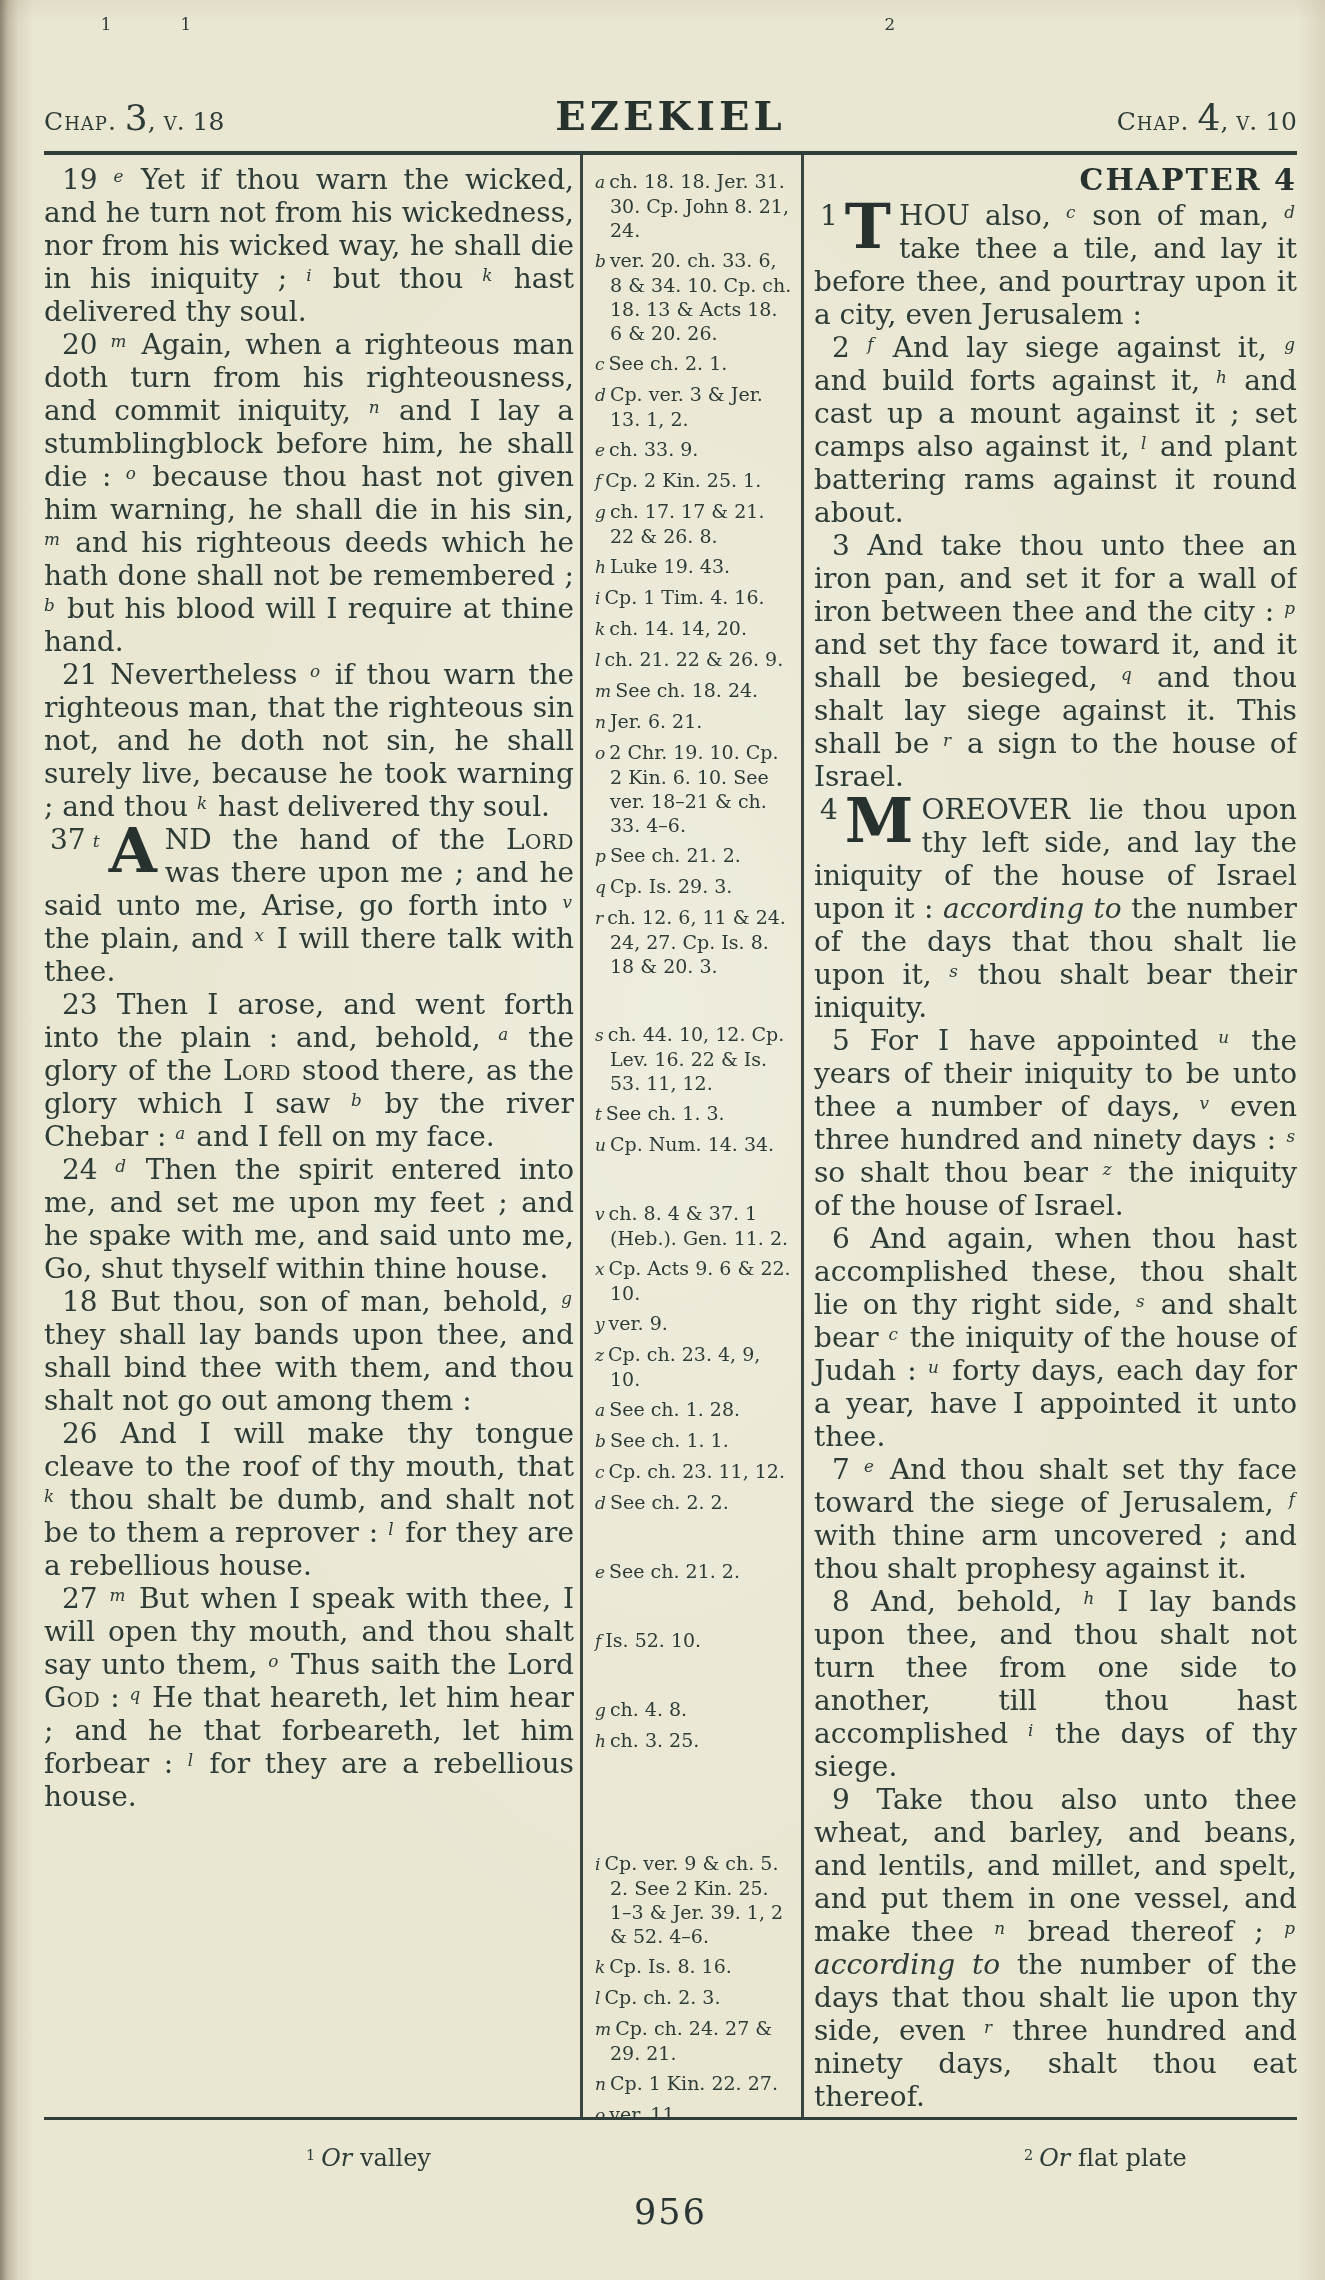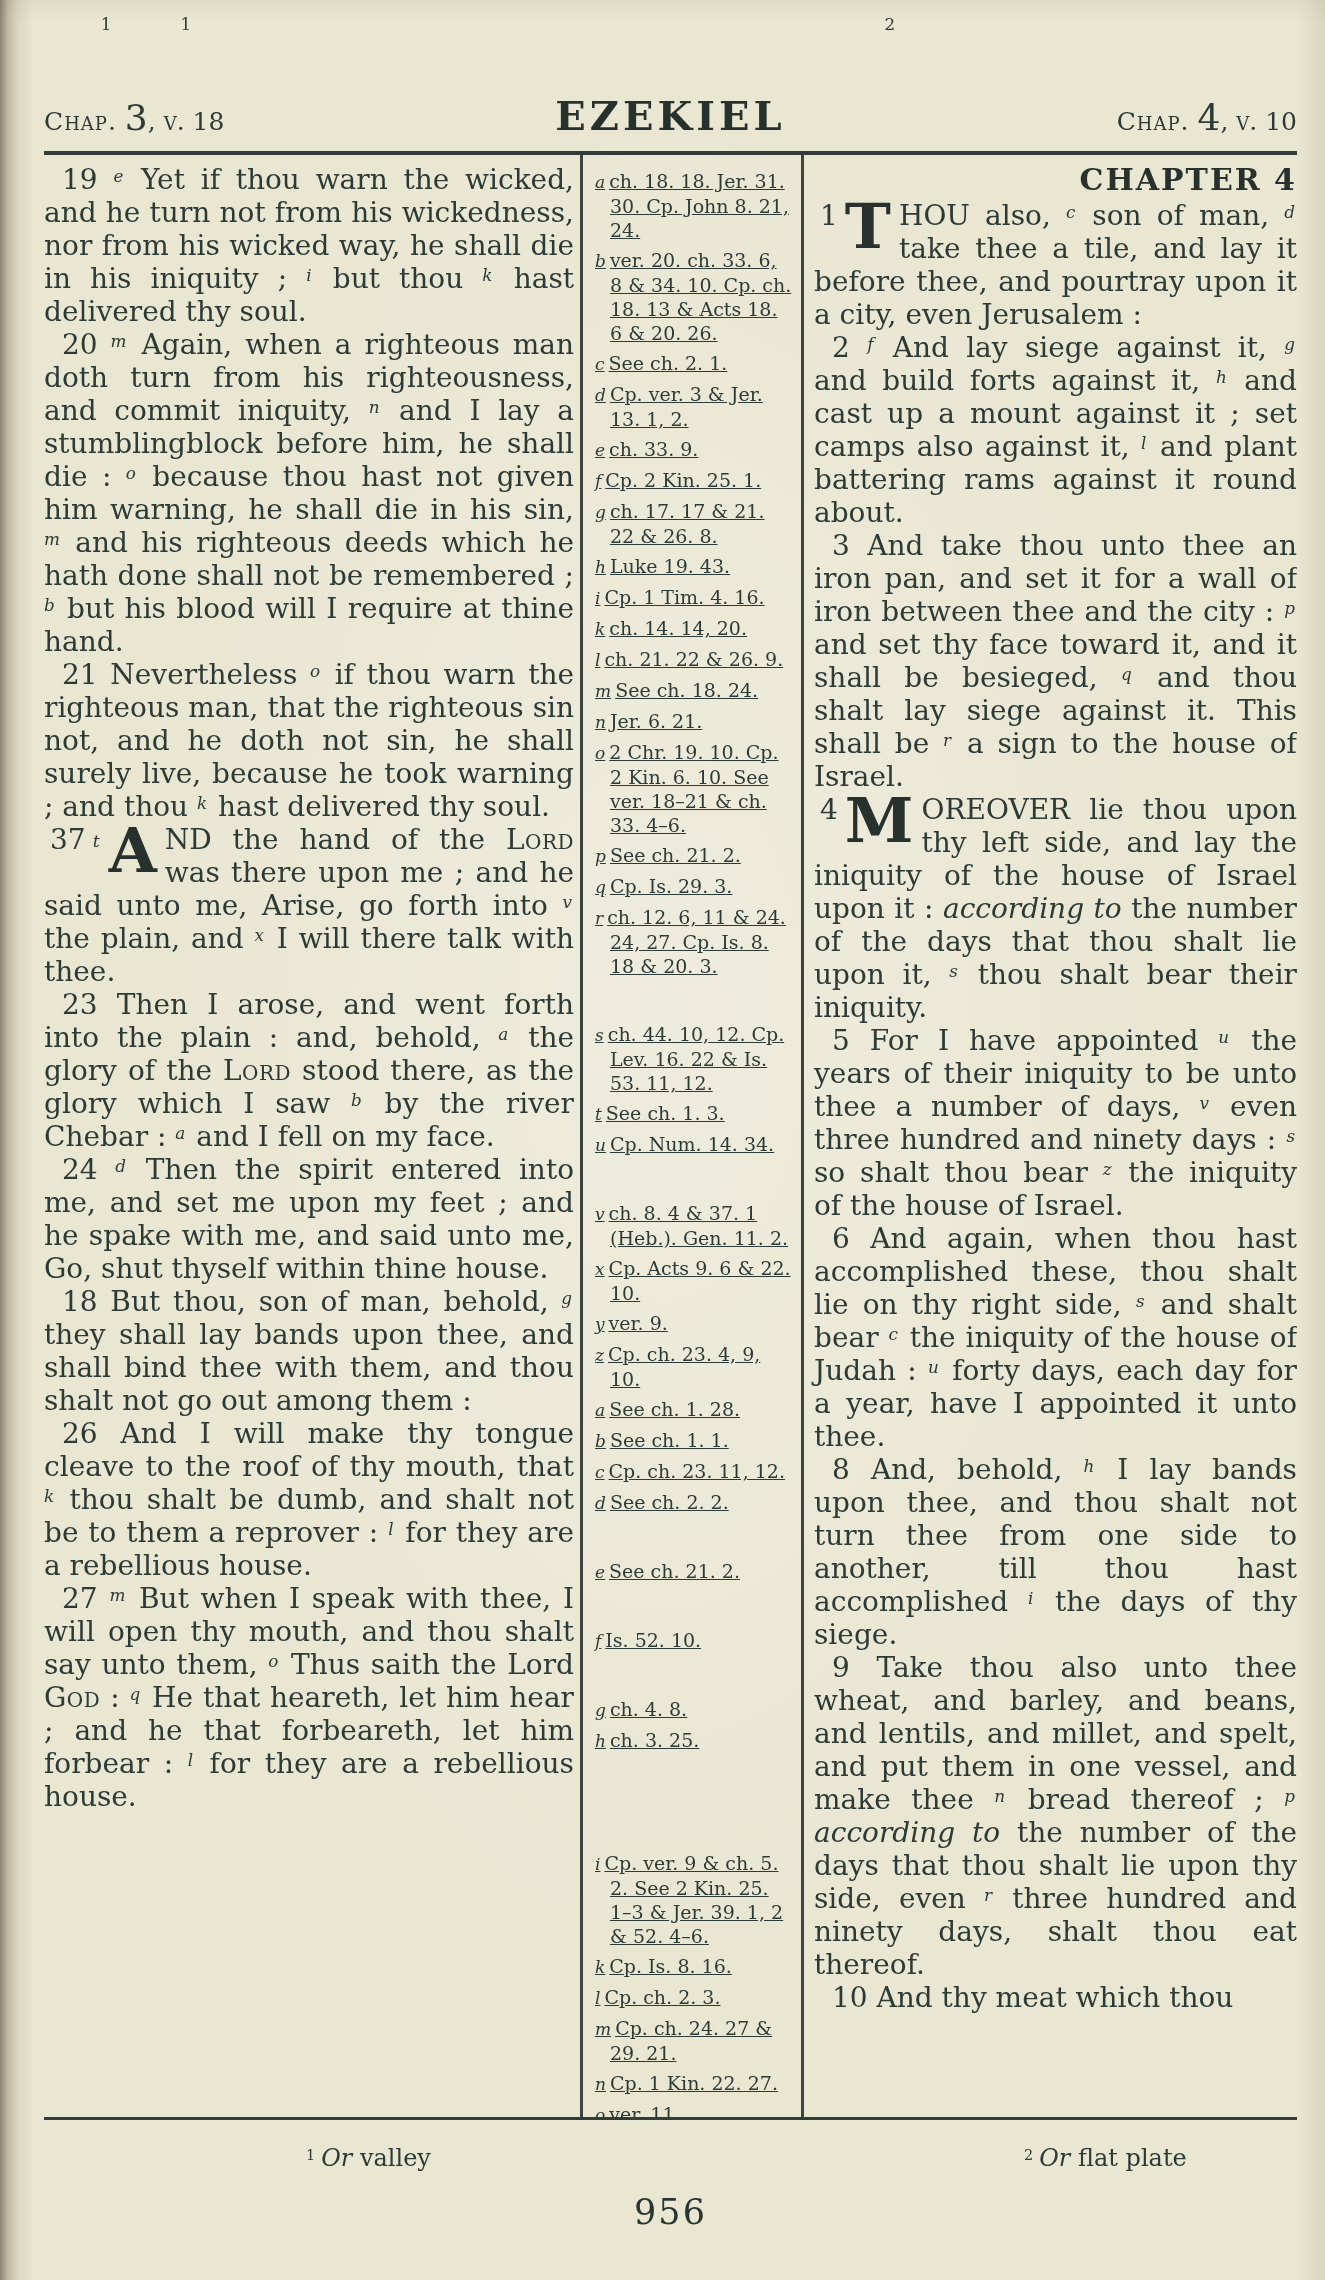--- a/index.html
+++ b/index.html
@@ -43,21 +43,20 @@
     overflow:hidden;padding-top:8px;
   }
   .col-left{width:530px;padding-right:6px;}
   .col-right{flex:1;padding-left:10px;}
   .col-refs{
     width:198px;flex:none;
     border-left:3px solid #3a4541;border-right:3px solid #3a4541;
     padding:14px 8px 0 12px;
     font-size:19px;line-height:24px;
     overflow:hidden;
-    text-decoration:underline;
   }
   .verse{margin:0;}
   .verse .vnum{padding-left:18px;}
   .verse.dropv .vnum{padding-left:6px;}
   sup.ref{font-style:italic;font-size:0.60em;line-height:0;vertical-align:7px;margin-right:2px;}
   sup.fn{font-size:0.60em;line-height:0;vertical-align:7px;margin-right:2px;}
   .sc{font-variant:small-caps;letter-spacing:0.5px;}
   .dc-head{float:left;display:flex;align-items:flex-start;column-gap:7px;margin-right:8px;}
   .dc-head .vnum{line-height:33px;padding-left:6px;}
   .dc-head sup.ref{line-height:33px;vertical-align:baseline;font-size:0.62em;padding-top:2px;}
@@ -166,20 +165,21 @@
               <span class="dc">T</span>
             </span>HOU also, <sup class="ref">c</sup> son of man, <sup class="ref">d</sup> take thee a tile, and lay it before thee, and pourtray upon it a city, even Jerusalem :</p>
           <p class="verse"><span class="vnum">2</span> <sup class="ref">f</sup> And lay siege against it, <sup class="ref">g</sup> and build forts against it, <sup class="ref">h</sup> and cast up a mount against it ; set camps also against it, <sup class="ref">l</sup> and plant battering rams against it round about.</p>
           <p class="verse"><span class="vnum">3</span> And take thou unto thee an iron <sup class="fn">2</sup> pan, and set it for a wall of iron between thee and the city : <sup class="ref">p</sup> and set thy face toward it, and it shall be besieged, <sup class="ref">q</sup> and thou shalt lay siege against it.  This shall be <sup class="ref">r</sup> a sign to the house of Israel.</p>
           <p class="verse dropv"><span class="dc-head">
               <span class="vnum">4</span>
               <span class="dc">M</span>
             </span>OREOVER lie thou upon thy left side, and lay the iniquity of the house of Israel upon it : <i>according to</i> the number of the days that thou shalt lie upon it, <sup class="ref">s</sup> thou shalt bear their iniquity.</p>
           <p class="verse"><span class="vnum">5</span> For I have appointed <sup class="ref">u</sup> the years of their iniquity to be unto thee a number of days, <sup class="ref">v</sup> even three hundred and ninety days : <sup class="ref">s</sup> so shalt thou bear <sup class="ref">z</sup> the iniquity of the house of Israel.</p>
           <p class="verse"><span class="vnum">6</span> And again, when thou hast accomplished these, thou shalt lie on thy right side, <sup class="ref">s</sup> and shalt bear <sup class="ref">c</sup> the iniquity of the house of Judah : <sup class="ref">u</sup> forty days, each day for a year, have I appointed it unto thee.</p>
+          <p class="verse"><span class="vnum">7</span> <sup class="ref">e</sup> And thou shalt set thy face toward the siege of Jerusalem, <sup class="ref">f</sup> with thine arm uncovered ; and thou shalt prophesy against it.</p>
           <p class="verse"><span class="vnum">8</span> And, behold, <sup class="ref">h</sup> I lay bands upon thee, and thou shalt not turn thee from one side to another, till thou hast accomplished <sup class="ref">i</sup> the days of thy siege.</p>
           <p class="verse"><span class="vnum">9</span> Take thou also unto thee wheat, and barley, and beans, and lentils, and millet, and spelt, and put them in one vessel, and make thee <sup class="ref">n</sup> bread thereof ; <sup class="ref">p</sup> <i>according to</i> the number of the days that thou shalt lie upon thy side, even <sup class="ref">r</sup> three hundred and ninety days, shalt thou eat thereof.</p>
           <p class="verse"><span class="vnum">10</span> And thy meat which thou</p>
         </section>
     </main>
 
     <div class="rule-bottom"></div>
 
     <div class="footer-area">
       <div class="fn fn-1" id="fn-left"><sup>1</sup><i>Or</i> valley</div>

